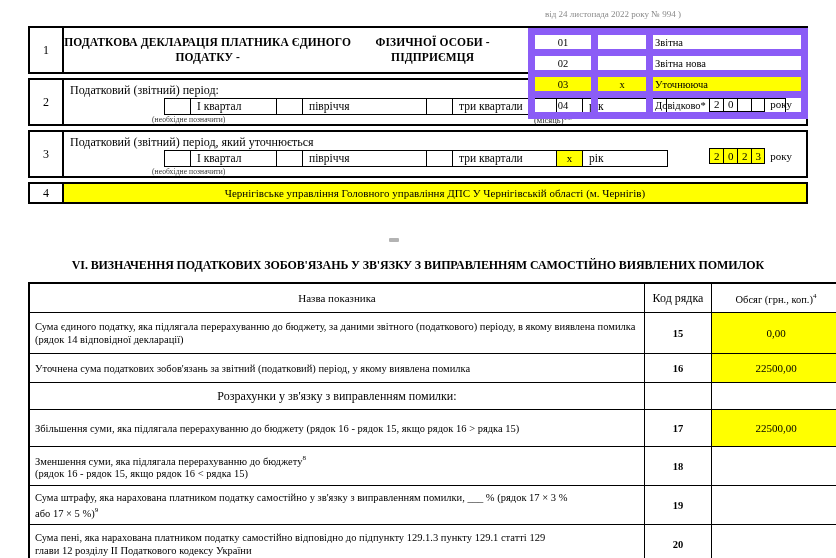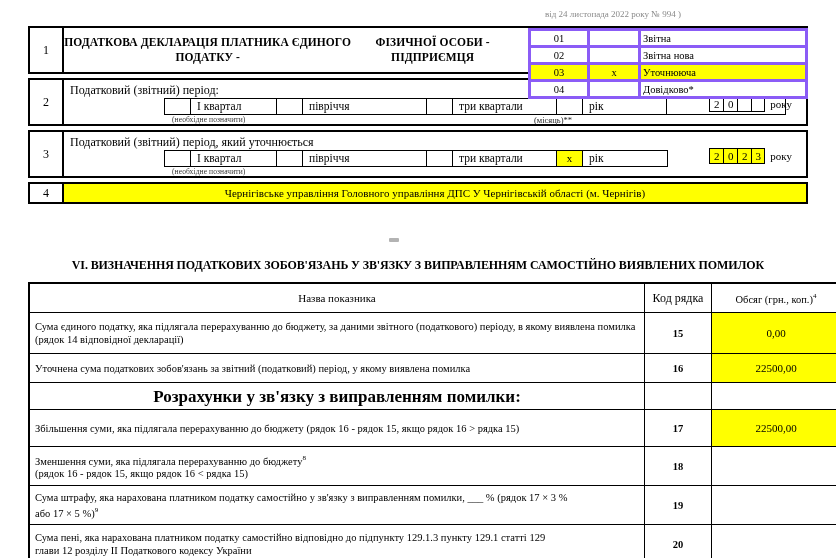--- a/index.html
+++ b/index.html
@@ -82,21 +82,21 @@
   
   .status-tbl {
     position: absolute;
     left: 528px;
     top: 28px;
     width: 280px;
     border-collapse: collapse;
     font-size: 10.5px;
   }
   .status-tbl td {
-    border: 3px solid #8b5cf6;
+    border: 7px solid #8b5cf6;
     height: 14px;
     padding: 0 2px;
     line-height: 13px;
   }
   .st-code { width: 52px; text-align: center; }
   .st-mark { width: 44px; text-align: center; }
   .st-name { padding-left: 4px; }
   .st-hl { background: #ffff00; }
 
   
@@ -143,21 +143,21 @@
   .plab.last { border-right: none; }
   .pmonth {
     width: 118px;
     box-sizing: border-box;
   }
   .chk-yellow { background: #ffff00; }
 
   .hint {
     position: absolute;
     top: 35px;
-    left: 108px;
+    left: 88px;
     font-size: 7.5px;
     color: #333;
     letter-spacing: .1px;
   }
   .hint-month {
     position: absolute;
     top: 35px;
     left: 470px;
     font-size: 8.5px;
     color: #222;
@@ -250,22 +250,22 @@
     border-top: 2px solid #000;
     height: 22px;
   }
   .th-name { font-size: 11px; }
   .th-code { font-size: 12px; }
   .th-val  { font-size: 10.5px; }
 
   .cell-yellow { background: #ffff00; font-size: 11px; }
   .sub-head {
     text-align: center;
-    font-weight: bold;
-    font-size: 17px;
+    font-weight: normal;
+    font-size: 12px;
     height: 20px;
   }
   .bottom-edge td { border-bottom: 2px solid #000; }
   sup { font-size: 7px; vertical-align: super; }
 </style>
 </head>
 <body>
 
 <div class="page">
 

